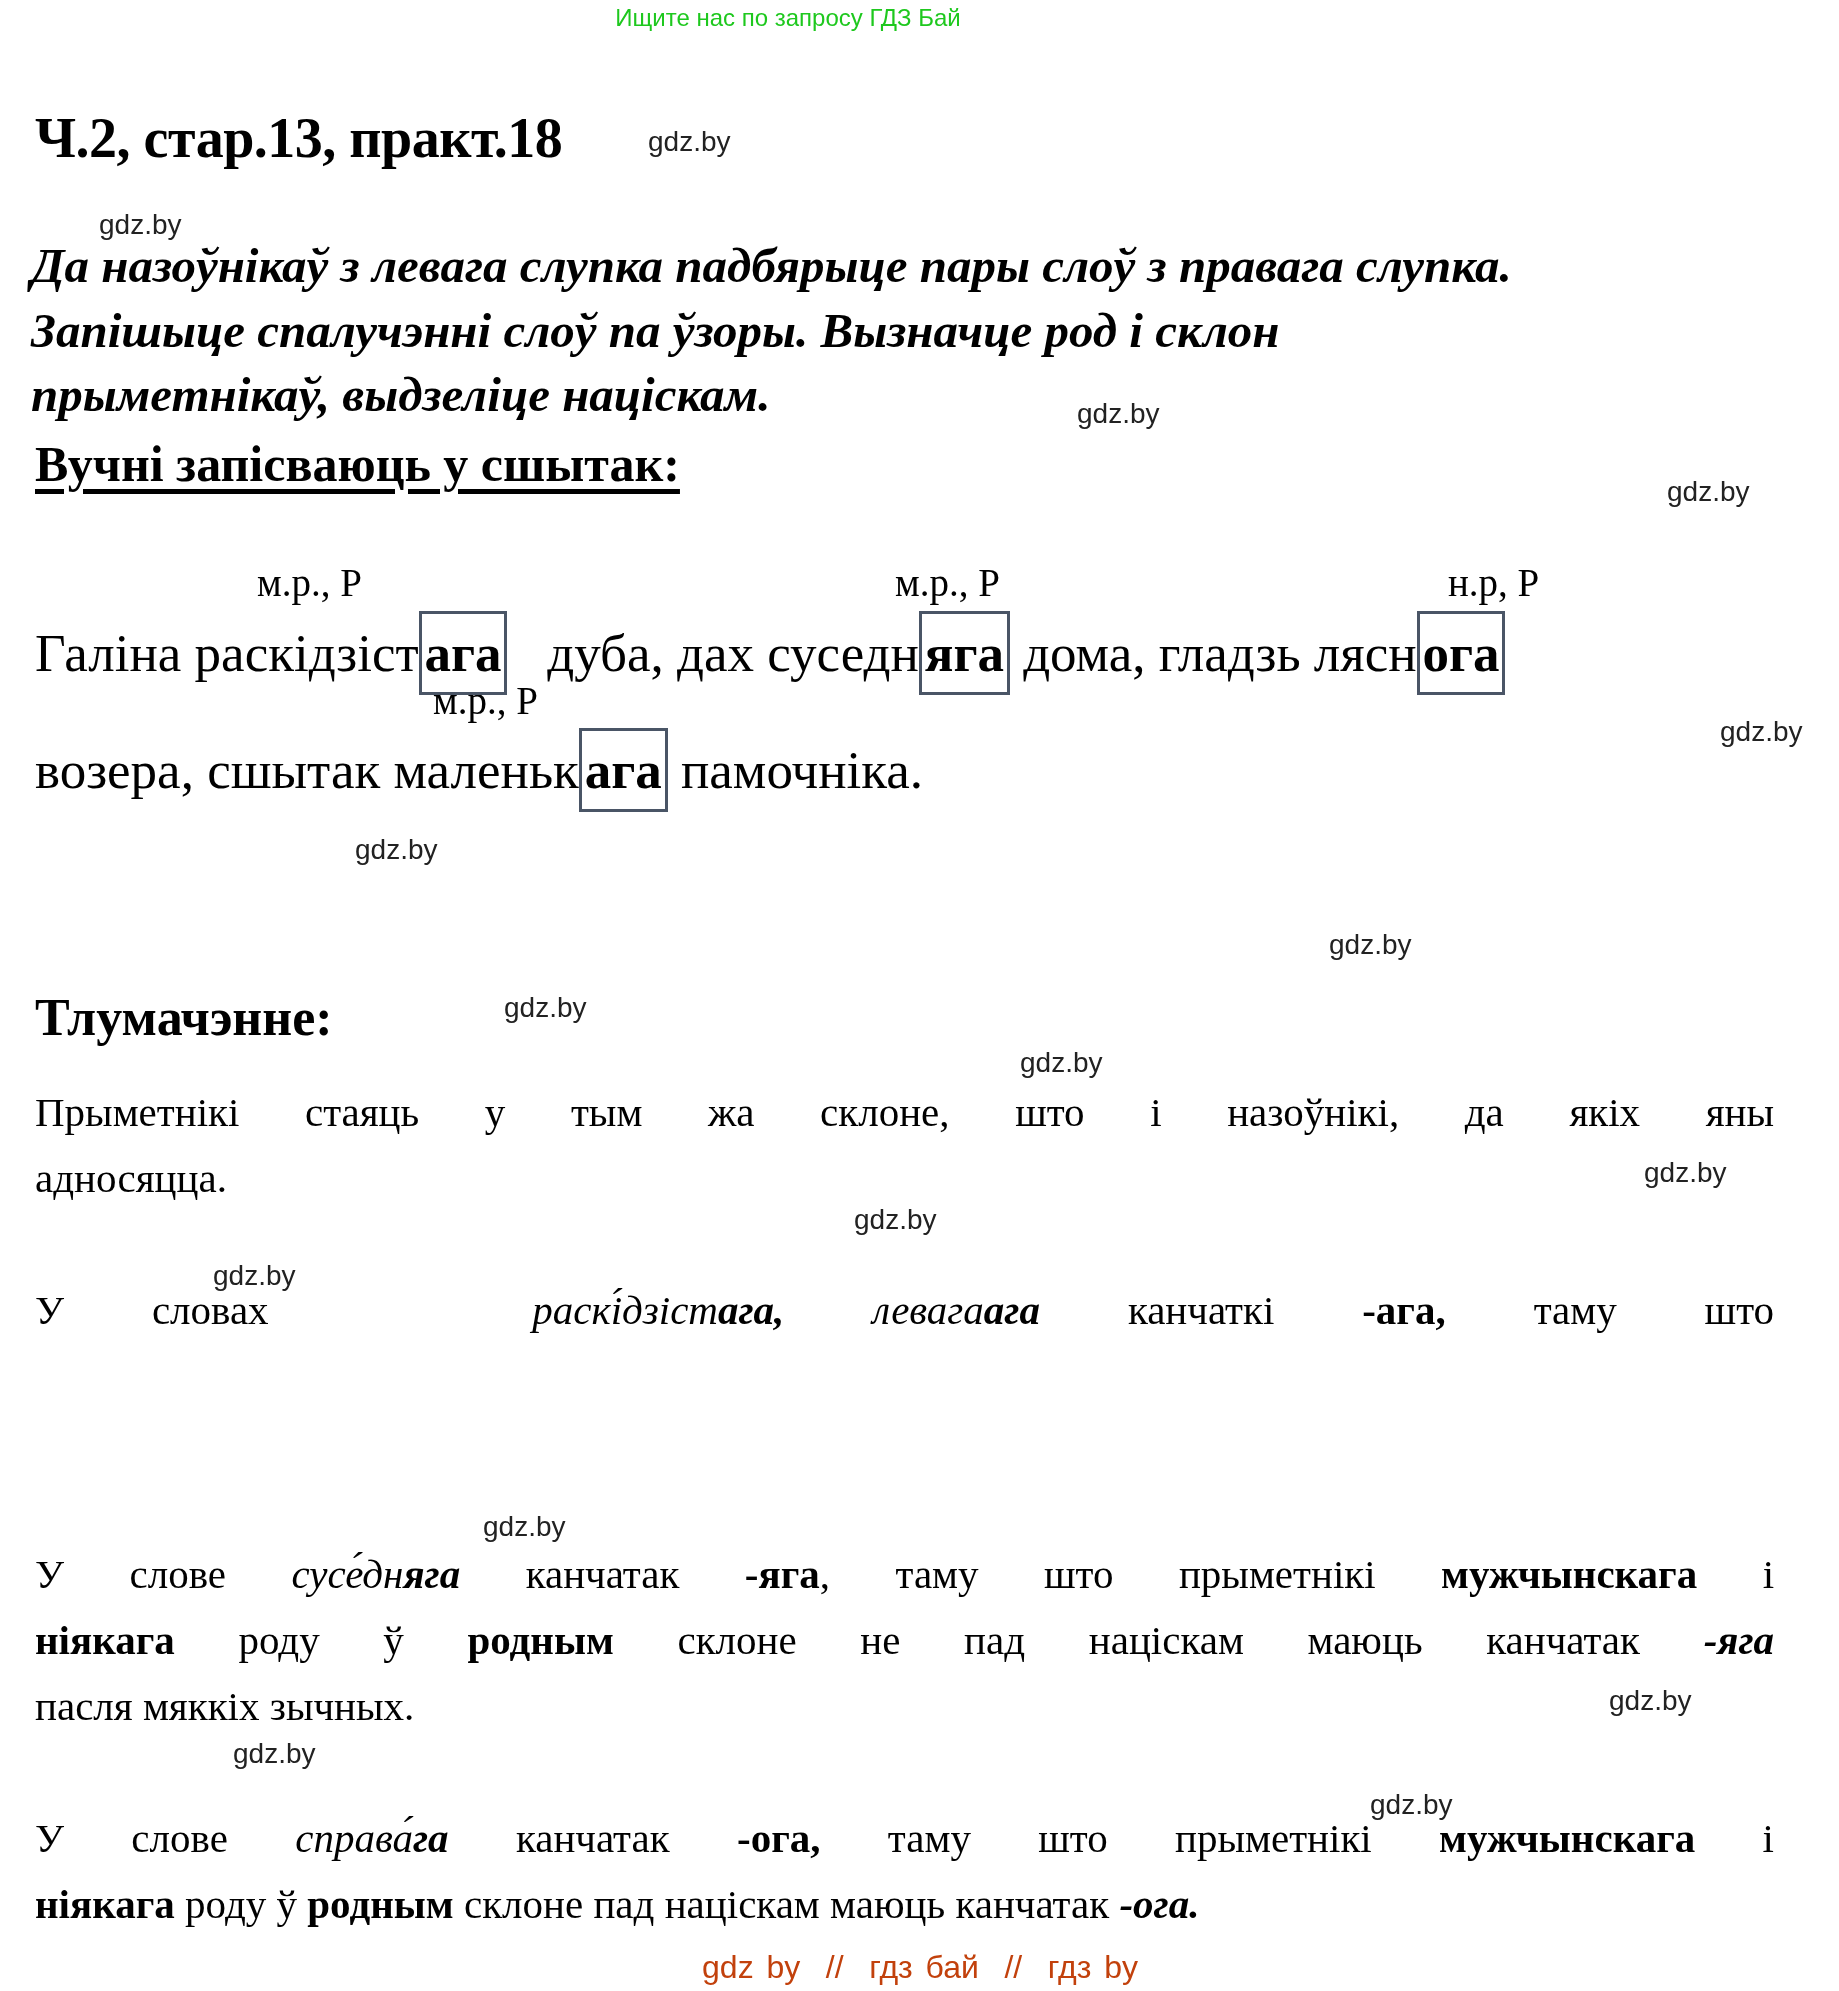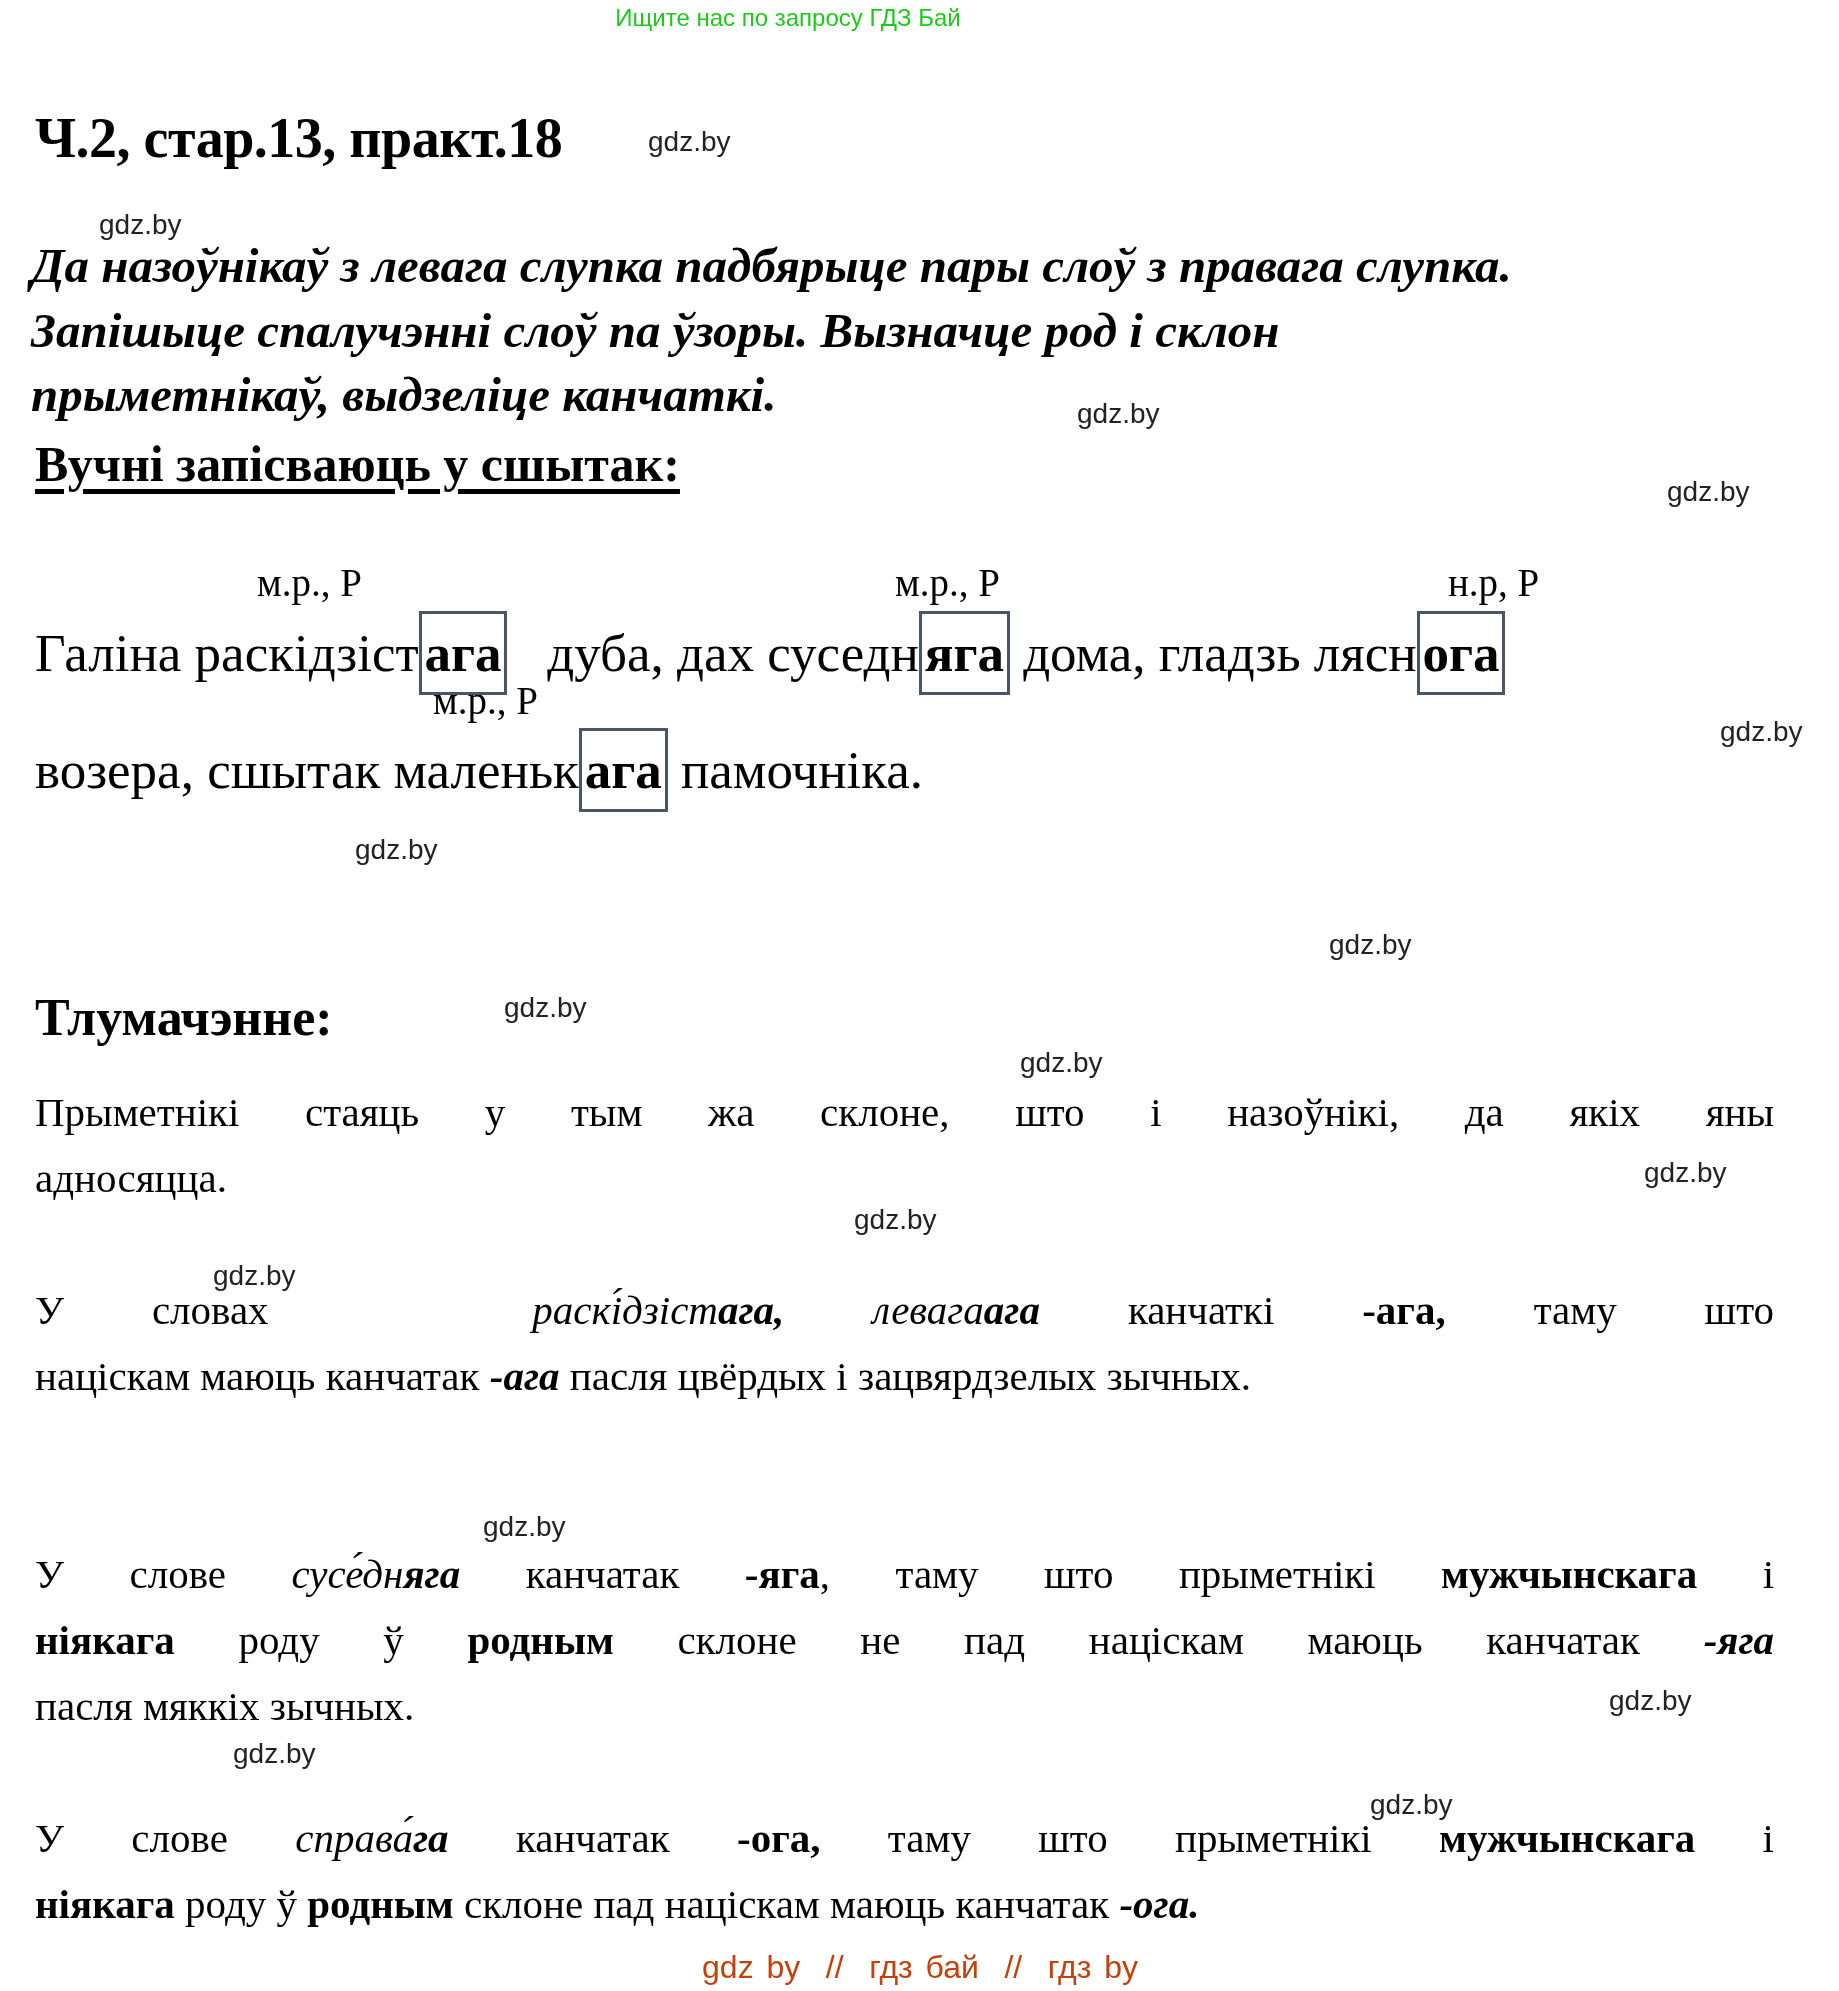--- a/index.html
+++ b/index.html
@@ -28,21 +28,21 @@
 </style>
 </head>
 <body>
 
 <div class="abs topbanner" style="color:#1ec81e">Ищите нас по запросу ГДЗ Бай</div>
 
 <div class="abs title">Ч.2, стар.13, практ.18</div>
 
 <div class="abs instr" style="top:237px">Да назоўнікаў з левага слупка падбярыце пары слоў з правага слупка.</div>
 <div class="abs instr" style="top:302px">Запішыце спалучэнні слоў па ўзоры. Вызначце род і склон</div>
-<div class="abs instr" style="top:366px">прыметнікаў, выдзеліце канчаткі.</div>
+<div class="abs instr" style="top:366px">прыметнікаў, выдзеліце націскам.</div>
 
 <div class="abs heading-u">Вучні запісваюць у сшытак:</div>
 
 <div class="abs label" style="left:257px; top:561px">м.р., Р</div>
 <div class="abs label" style="left:895px; top:561px">м.р., Р</div>
 <div class="abs label" style="left:1448px; top:561px">н.р, Р</div>
 <div class="abs label" style="left:433px; top:679px">м.р., Р</div>
 
 <div class="abs mainline" style="top:611px">
   <span>Галіна раскідзіст</span><span class="boxed">ага</span><span style="white-space:pre">   дуба, дах суседн</span><span class="boxed">яга</span><span style="white-space:pre"> дома, гладзь лясн</span><span class="boxed">ога</span>
@@ -60,25 +60,20 @@
 </div>
 
 <div class="abs para" style="top:1277px">
   <span class="line">
     <span>У словах</span>
     &nbsp;&nbsp;<span class="i"><span>раскі́дзіст</span><span class="bi">ага,</span></span>
     <span class="i"><span>левага</span><span class="bi">ага</span></span>
     <span>канчаткі</span>
     <span class="b">-ага,</span>
     <span>таму што</span>
-  </span>
-  <span class="line last">
-    <span>націскам маюць канчатак</span>
-    <span class="bi">-ага</span>
-    <span>пасля цвёрдых і зацвярдзелых зычных.</span>
   </span>
 </div>
 
 <div class="abs para" style="top:1541px">
   <span class="line">
     <span>У слове</span>
     <span class="i"><span>с</span><span>усе́дн</span><span class="bi">яга</span></span>
     <span>канчатак</span>
     <span><span class="b">-яга</span><span>, таму што прыметнікі</span></span>
     <span class="b">мужчынскага</span>

